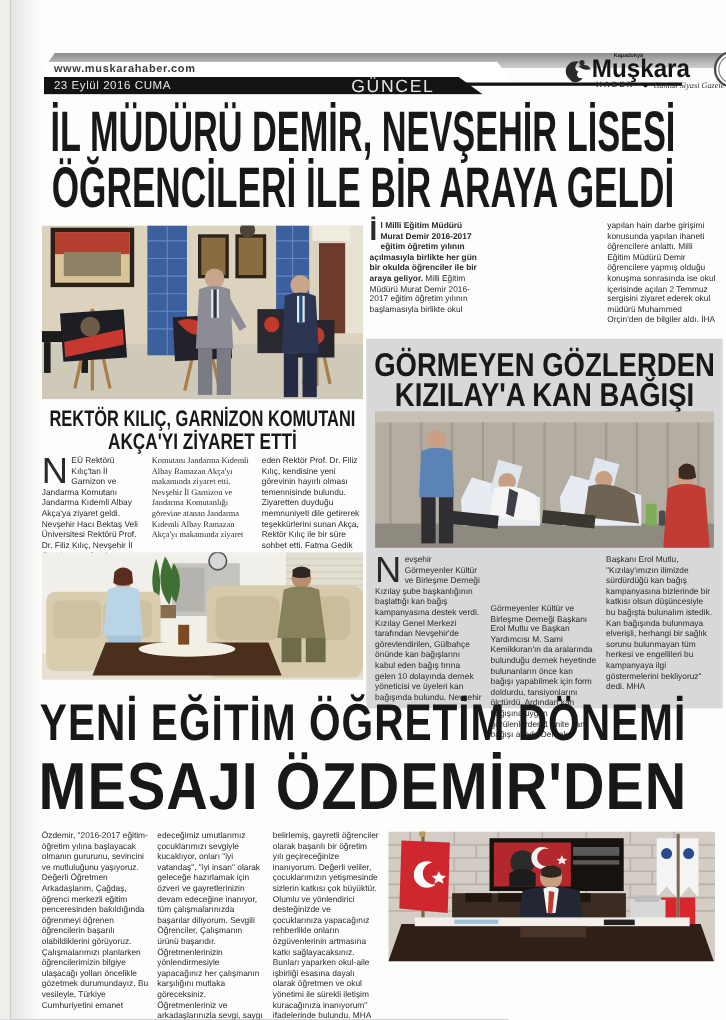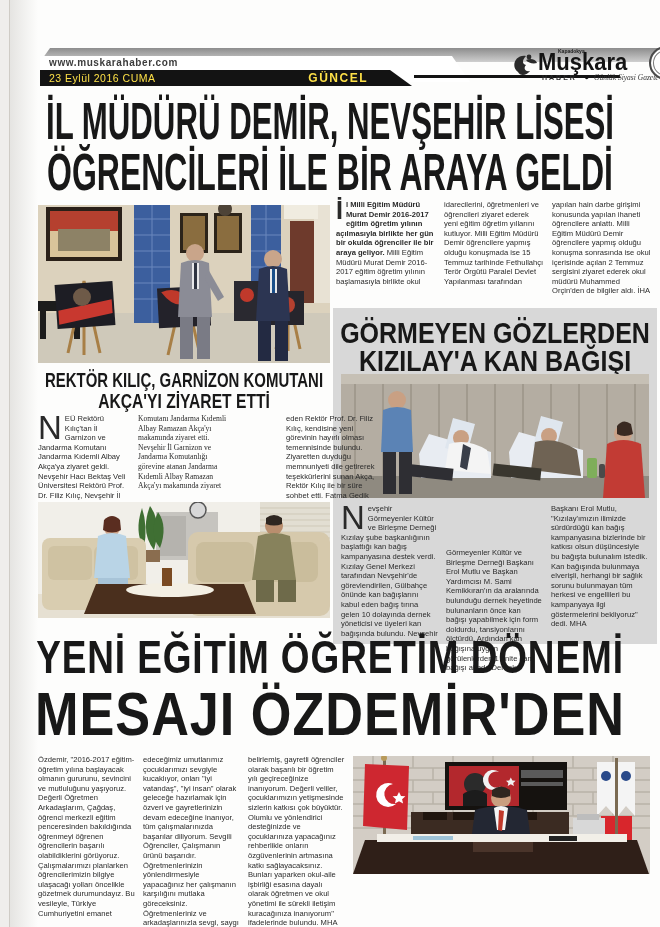--- a/index.html
+++ b/index.html
@@ -15,23 +15,23 @@
   .abs{position:absolute;}
   
   .hdr-gray{left:40px;top:48px;width:620px;height:14px;
     background:linear-gradient(180deg,#8d8d8d,#cfcfcf);
     clip-path:polygon(10px 0,100% 0,100% 100%,0 100%);}
   .hdr-url{left:40px;top:56px;width:430px;height:26px;background:#fff;
     clip-path:polygon(0 0,calc(100% - 18px) 0,100% 100%,0 100%);
     font-size:10px;font-weight:bold;color:#3c3c3c;letter-spacing:.6px;
     line-height:14px;padding-left:9px;box-sizing:border-box;}
   .hdr-black{left:40px;top:70px;width:372px;height:16px;background:#131313;
-    clip-path:polygon(0 0,calc(100% - 22px) 0,100% 100%,0 100%);color:#fde047;}
+    clip-path:polygon(0 0,calc(100% - 22px) 0,100% 100%,0 100%);color:#e5e5e5;padding-left:27px;}
   .hdr-date{position:absolute;left:9px;top:2px;font-size:10.5px;letter-spacing:.5px;}
-  .hdr-section{position:absolute;right:44px;top:1px;font-size:12px;font-weight:bold;letter-spacing:1.5px;}
+  .hdr-section{position:absolute;right:44px;top:1px;font-size:16px;font-weight:normal;letter-spacing:1.5px;}
   .hdr-line{left:414px;top:75px;width:206px;height:3px;background:#131313;}
   
   .logo{left:512px;top:44px;width:174px;height:44px;}
   .logo-ornament{position:absolute;left:0;top:6px;}
   .logo-region{position:absolute;left:46px;top:4px;font-size:5px;font-weight:bold;color:#222;}
   .logo-name{position:absolute;left:26px;top:6px;font-size:22px;font-weight:bold;
     letter-spacing:0;color:#141414;transform:scale(1,1.05);}
   .logo-haber{position:absolute;left:30px;top:30px;font-size:7px;font-weight:bold;
     letter-spacing:2px;color:#2a2a2a;}
   .logo-dot{position:absolute;left:72px;top:28px;font-size:9px;color:#111;}
@@ -160,21 +160,20 @@
       <rect x="232" y="64" width="7" height="24" fill="#e8e8ea"></rect>
       <rect x="234" y="64" width="3" height="24" fill="#1b4f8a"></rect>
       <rect x="220" y="116" width="13" height="40" fill="#232a42"></rect>
       <rect x="237" y="116" width="13" height="40" fill="#232a42"></rect>
     </g>
   </svg>
 
   <div class="col abs" style="left:336px;top:200px;width:100px;height:106px;">
     <span class="dropcap-big">İ</span><span class="bold">l Milli Eğitim Müdürü Murat Demir 2016-2017 eğitim öğretim yılının açılmasıyla birlikte her gün bir okulda öğrenciler ile bir araya geliyor. </span><span>Milli Eğitim Müdürü Murat Demir 2016-2017 eğitim öğretim yılının başlamasıyla birlikte okul</span>
   </div>
-  <div class="col abs" style="left:444px;top:200px;width:100px;height:106px;">idarecilerini, öğretmenleri ve öğrencileri ziyaret ederek yeni eğitim öğretim yıllarını kutluyor. Milli Eğitim Müdürü Demir öğrencilere yapmış olduğu konuşmada ise 15 Temmuz tarihinde Fethullahçı Terör Örgütü Paralel Devlet Yapılanması tarafından</div>
   <div class="col abs" style="left:552px;top:200px;width:100px;height:106px;">yapılan hain darbe girişimi konusunda yapılan ihaneti öğrencilere anlattı. Milli Eğitim Müdürü Demir öğrencilere yapmış olduğu konuşma sonrasında ise okul içerisinde açılan 2 Temmuz sergisini ziyaret ederek okul müdürü Muhammed Orçin'den de bilgiler aldı. İHA</div>
 
   <div class="gray-block abs"></div>
   <div class="hl hl-right-wrap3 hl3a abs">GÖRMEYEN GÖZLERDEN</div>
   <div class="hl hl-right-wrap3 hl3b abs">KIZILAY'A KAN BAĞIŞI</div>
 
   <svg class="photo abs" style="left:341px;top:374px;" width="308" height="124" viewBox="0 0 308 124">
     <rect width="308" height="124" fill="#b4ada2"></rect>
     <g stroke="#a19a8e" stroke-width="2">
       <path d="M14 0v104M42 0v104M70 0v104M98 0v104M126 0v104M154 0v104M182 0v104M210 0v104M238 0v104M266 0v104M294 0v104"></path>
@@ -220,21 +219,21 @@
   <div class="col abs" style="left:446px;top:504px;width:97px;height:134px;margin-top:44px;">Görmeyenler Kültür ve Birleşme Derneği Başkanı Erol Mutlu ve Başkan Yardımcısı M. Sami Kemikkıran'ın da aralarında bulunduğu dernek heyetinde bulunanların önce kan bağışı yapabilmek için form doldurdu, tansiyonlarını ölçtürdü. Ardından kan bağışına uygun görülenlerden 1 ünite kan bağışı alındı. Dernek</div>
   <div class="col abs" style="left:551px;top:504px;width:98px;height:134px;">Başkanı Erol Mutlu, "Kızılay'ımızın ilimizde sürdürdüğü kan bağış kampanyasına bizlerinde bir katkısı olsun düşüncesiyle bu bağışta bulunalım istedik. Kan bağışında bulunmaya elverişli, herhangi bir sağlık sorunu bulunmayan tüm herkesi ve engellileri bu kampanyaya ilgi göstermelerini bekliyoruz" dedi. MHA</div>
 
   <div class="hl hl-left-wrap2 hl2a abs">REKTÖR KILIÇ, GARNİZON KOMUTANI</div>
   <div class="hl hl-left-wrap2 hl2b abs">AKÇA'YI ZİYARET ETTİ</div>
 
   <div class="col abs" style="left:38px;top:414px;width:92px;height:88px;">
     <span class="dropcap-n">N</span><span>EÜ Rektörü Kılıç'tan İl Garnizon ve Jandarma Komutanı Jandarma Kıdemli Albay Akça'ya ziyaret geldi. Nevşehir Hacı Bektaş Veli Üniversitesi Rektörü Prof. Dr. Filiz Kılıç, Nevşehir İl Garnizon ve Jandarma</span>
   </div>
   <div class="col abs" style="left:138px;top:414px;width:92px;height:88px;font-family:Liberation Serif, serif;">Komutanı Jandarma Kıdemli Albay Ramazan Akça'yı makamında ziyaret etti. Nevşehir İl Garnizon ve Jandarma Komutanlığı görevine atanan Jandarma Kıdemli Albay Ramazan Akça'yı makamında ziyaret</div>
-  <div class="col abs" style="left:238px;top:414px;width:92px;height:88px;margin-left:48px;">eden Rektör Prof. Dr. Filiz Kılıç, kendisine yeni görevinin hayırlı olması temennisinde bulundu. Ziyaretten duyduğu memnuniyeti dile getirerek teşekkürlerini sunan Akça, Rektör Kılıç ile bir süre sohbet etti. Fatma Gedik</div>
+  <div class="col abs" style="left:238px;top:414px;width:92px;height:88px;">eden Rektör Prof. Dr. Filiz Kılıç, kendisine yeni görevinin hayırlı olması temennisinde bulundu. Ziyaretten duyduğu memnuniyeti dile getirerek teşekkürlerini sunan Akça, Rektör Kılıç ile bir süre sohbet etti. Fatma Gedik</div>
 
   <svg class="photo abs" style="left:38px;top:502px;" width="292" height="116" viewBox="0 0 292 116">
     <rect width="292" height="116" fill="#f1efe9"></rect>
     <rect y="92" width="292" height="24" fill="#e6e0d2"></rect>
 
     <g fill="#e2ded2">
         <rect x="222" y="0" width="70" height="42"></rect>
       </g>
     <g stroke="#cfc9b8" stroke-width="1">
         <path d="M222 6h70M222 12h70M222 18h70M222 24h70M222 30h70M222 36h70"></path>

